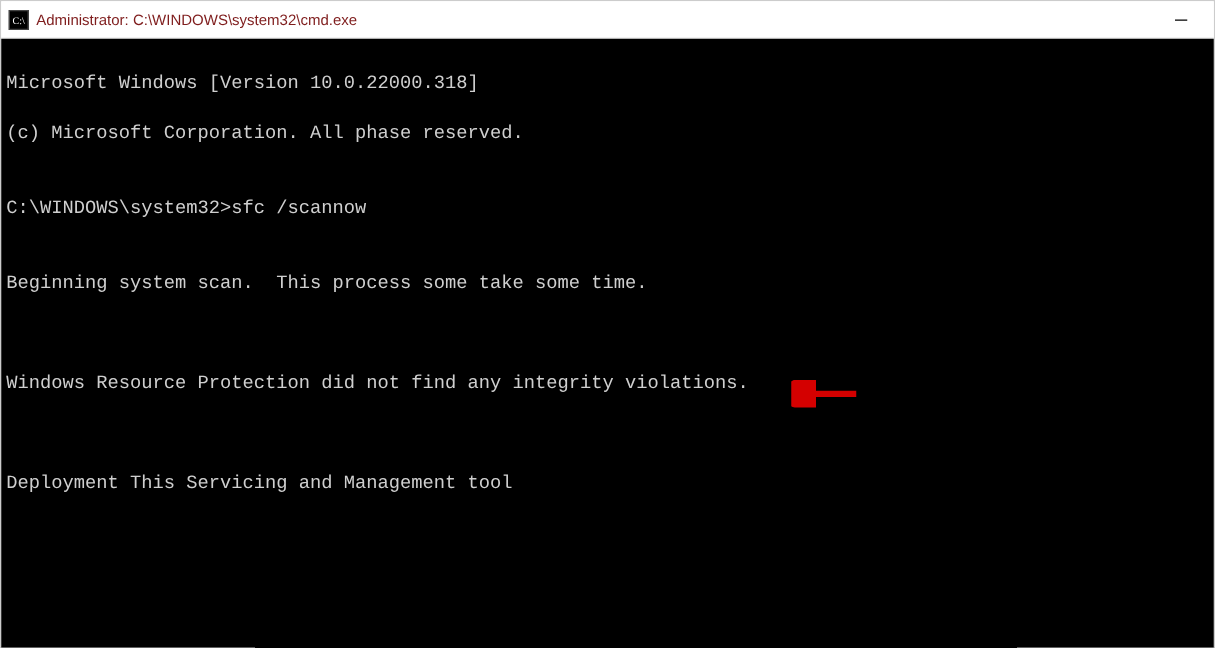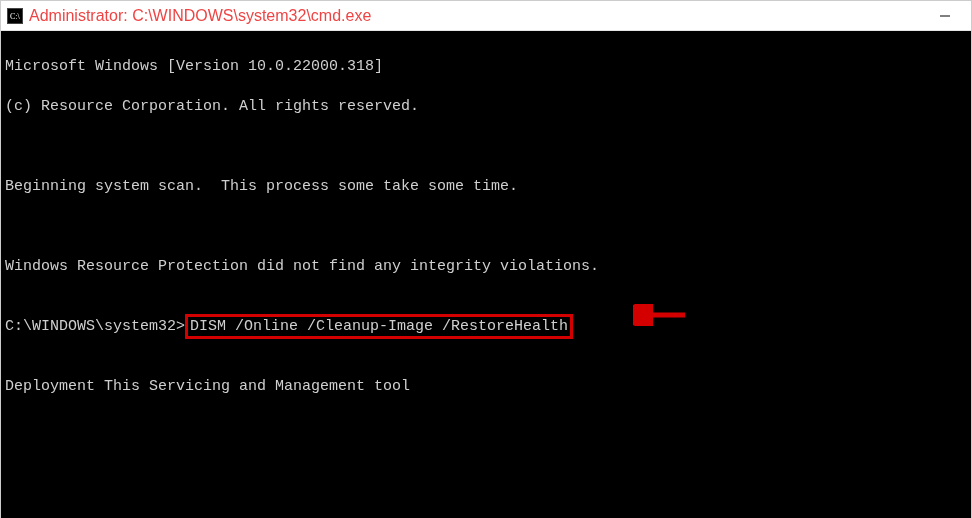--- a/index.html
+++ b/index.html
@@ -1,21 +1,21 @@
 <!DOCTYPE html>
 <html><head>
 <meta charset="utf-8">
 <style>
   * { margin: 0; padding: 0; box-sizing: border-box; }
   html, body { width: 972px; height: 518px; overflow: hidden; font-family: "Segoe UI", sans-serif; background: #fff; }
   .window { width: 972px; height: 518px; display: flex; flex-direction: column; border: 1px solid #ccc; }
   .titlebar { height: 30px; background: #fff; display: flex; align-items: center; padding: 0 4px; border-bottom: 1px solid #e5e5e5; }
   .titlebar-icon { width: 16px; height: 16px; background: #000; border: 1px solid #444; display: flex; align-items: center; justify-content: center; margin: 0 6px 0 2px; }
   .titlebar-icon svg { width: 12px; height: 12px; }
-  .titlebar-text { font-size: 16px; color: #ef4444; flex: 0 0 auto; }
+  .titlebar-text { font-size: 12px; color: #7f1d1d; flex: 0 0 auto; }
   .titlebar-spacer { flex: 1; }
   .titlebar-min { width: 44px; height: 30px; display: flex; align-items: center; justify-content: center; color: #000; font-size: 18px; }
   .terminal { flex: 1; background: #000; color: #cfcfcf; font-family: Consolas, "Courier New", monospace; font-size: 15px; line-height: 20px; padding: 6px 4px; position: relative; white-space: pre; }
   .line { white-space: pre; }
   .highlight-box { display: inline; border: 3px solid #d40000; padding: 1px 2px; }
   .arrow { position: absolute; left: 578px; top: 253px; }
   .arrow svg { width: 56px; height: 22px; }
   .watermark { position: absolute; left: 322px; top: 355px; color: #3c3c3c; font-family: "Segoe UI", sans-serif; font-size: 24px; font-weight: 400; letter-spacing: 0.3px; pointer-events: none; }
 </style>
 </head>
@@ -33,29 +33,29 @@
     <div class="titlebar-spacer"></div>
     <div class="titlebar-min">
       <svg width="10" height="10" viewBox="0 0 10 10">
           <line x1="0" y1="5" x2="10" y2="5" stroke="#000" stroke-width="1"></line>
         </svg>
     </div>
   </div>
 
   <div class="terminal">
 <div class="line">Microsoft Windows [Version 10.0.22000.318]</div>
-<div class="line">(c) Resource Corporation. All rights reserved.</div>
+<div class="line">(c) Microsoft Corporation. All phase reserved.</div>
 <div class="line"></div>
+<div class="line"><span>C:\WINDOWS\system32&gt;</span><span>sfc /scannow</span></div>
 <div class="line"></div>
 <div class="line">Beginning system scan.  This process some take some time.</div>
 <div class="line"></div>
 <div class="line"></div>
 <div class="line">Windows Resource Protection did not find any integrity violations.</div>
 <div class="line"></div>
-<div class="line"><span>C:\WINDOWS\system32&gt;</span><span class="highlight-box">DISM /Online /Cleanup-Image /RestoreHealth</span></div>
 <div class="line"></div>
 <div class="line">Deployment This Servicing and Management tool</div>
 
 <div class="line"></div>
 
 <div class="line"></div>
 
 
 <div class="line"></div>
 

